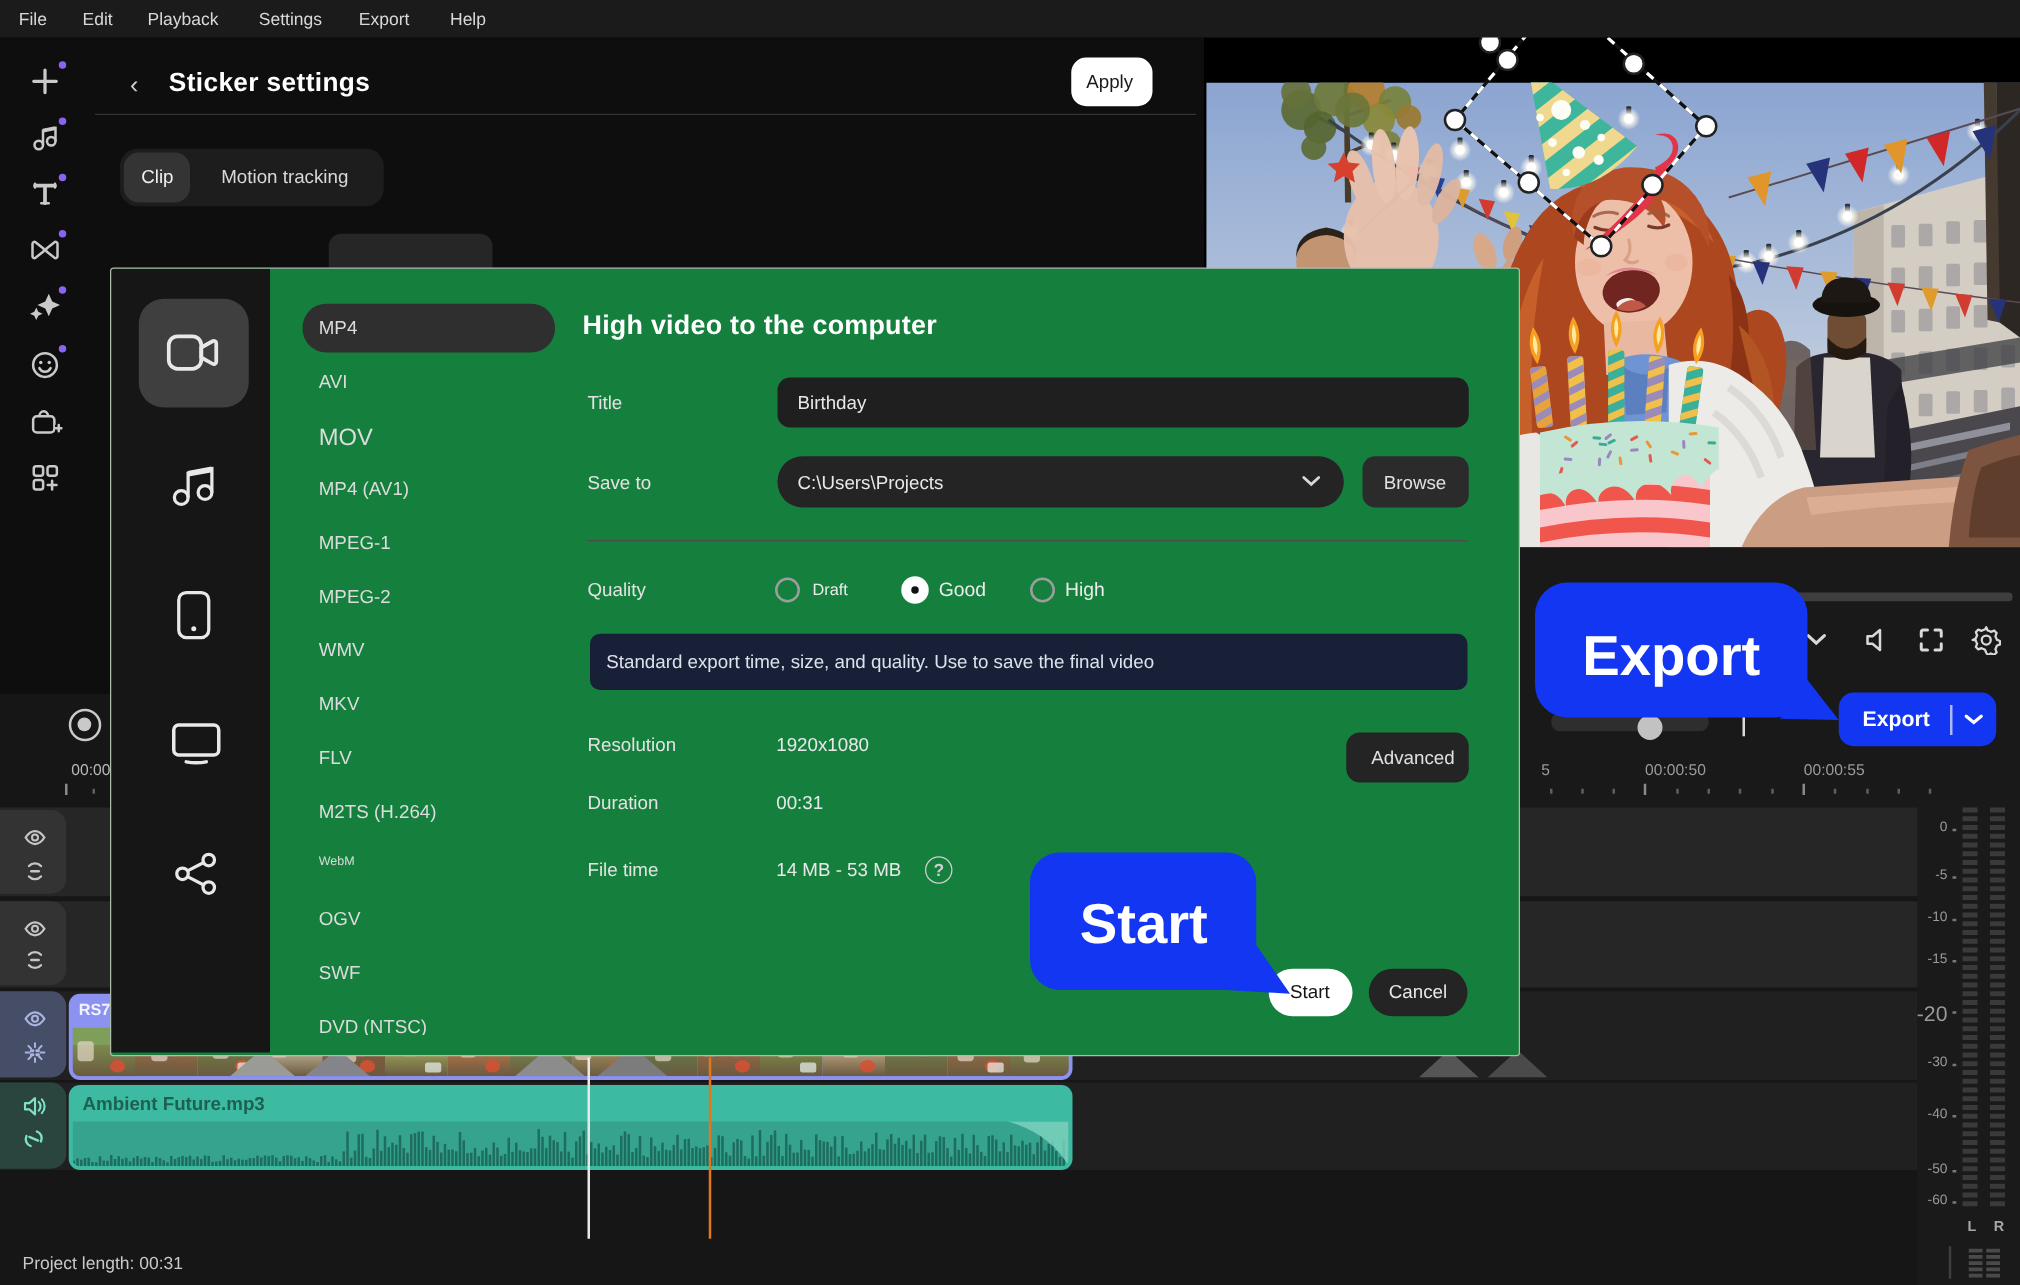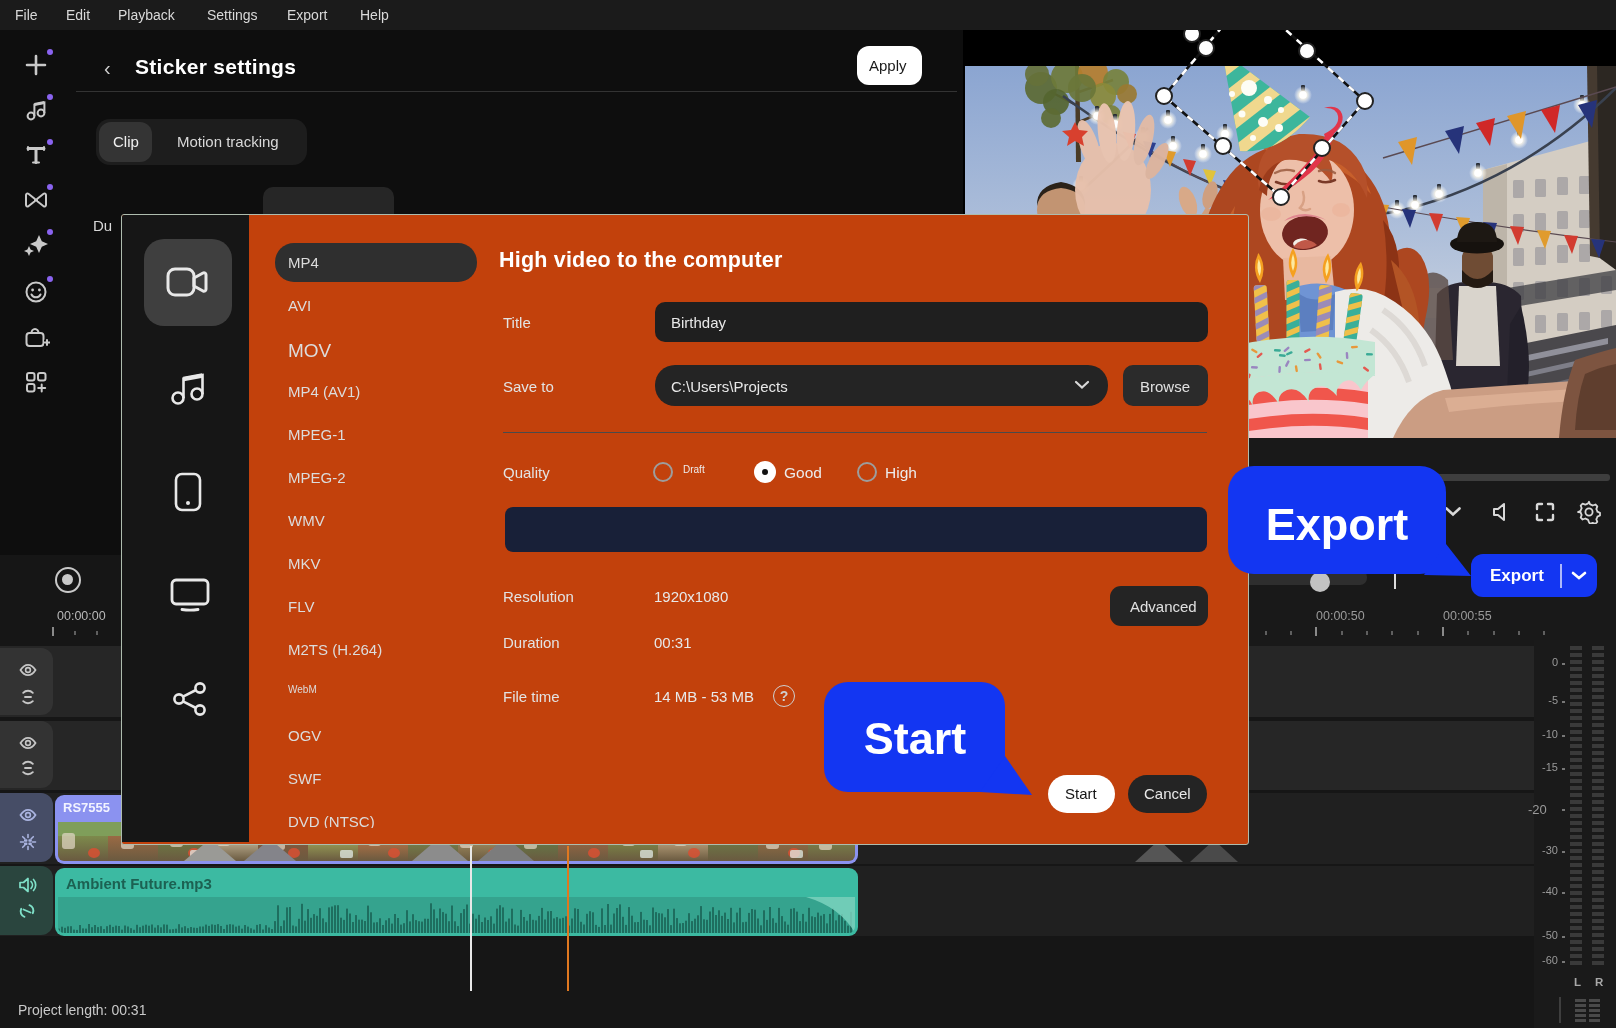--- a/index.html
+++ b/index.html
@@ -894,21 +894,21 @@
   <div class="abs" style="left:18px;top:1002px;color:#c9c9c9;font-size:14px;">Project length: 00:31</div>
 
   <div class="abs" style="left:1528px;top:656px;width:30px;text-align:right;color:#9a9a9a;font-size:11px;">0</div>
     <div class="abs" style="left:1562px;top:663px;width:3px;height:1.5px;background:#777;"></div>
     <div class="abs" style="left:1528px;top:694px;width:30px;text-align:right;color:#9a9a9a;font-size:11px;">-5</div>
     <div class="abs" style="left:1562px;top:701px;width:3px;height:1.5px;background:#777;"></div>
     <div class="abs" style="left:1528px;top:728px;width:30px;text-align:right;color:#9a9a9a;font-size:11px;">-10</div>
     <div class="abs" style="left:1562px;top:735px;width:3px;height:1.5px;background:#777;"></div>
     <div class="abs" style="left:1528px;top:761px;width:30px;text-align:right;color:#9a9a9a;font-size:11px;">-15</div>
     <div class="abs" style="left:1562px;top:768px;width:3px;height:1.5px;background:#777;"></div>
-    <div class="abs" style="left:1528px;top:802px;width:30px;text-align:left;color:#9a9a9a;font-size:13px;">-20</div>
+    <div class="abs" style="left:1528px;top:802px;width:30px;text-align:right;color:#9a9a9a;font-size:17px;">-20</div>
     <div class="abs" style="left:1562px;top:809px;width:3px;height:1.5px;background:#777;"></div>
     <div class="abs" style="left:1528px;top:844px;width:30px;text-align:right;color:#9a9a9a;font-size:11px;">-30</div>
     <div class="abs" style="left:1562px;top:851px;width:3px;height:1.5px;background:#777;"></div>
     <div class="abs" style="left:1528px;top:885px;width:30px;text-align:right;color:#9a9a9a;font-size:11px;">-40</div>
     <div class="abs" style="left:1562px;top:892px;width:3px;height:1.5px;background:#777;"></div>
     <div class="abs" style="left:1528px;top:929px;width:30px;text-align:right;color:#9a9a9a;font-size:11px;">-50</div>
     <div class="abs" style="left:1562px;top:936px;width:3px;height:1.5px;background:#777;"></div>
     <div class="abs" style="left:1528px;top:954px;width:30px;text-align:right;color:#9a9a9a;font-size:11px;">-60</div>
     <div class="abs" style="left:1562px;top:961px;width:3px;height:1.5px;background:#777;"></div>
     <div class="abs" style="left:1570px;top:646px;width:12px;height:3.5px;background:#3a3a3a;"></div>
@@ -1010,21 +1010,21 @@
     <div class="abs" style="left:1575px;top:1004px;width:11px;height:2.5px;background:#4a4a4a;"></div>
     <div class="abs" style="left:1589px;top:1004px;width:11px;height:2.5px;background:#4a4a4a;"></div>
     <div class="abs" style="left:1575px;top:1009px;width:11px;height:2.5px;background:#4a4a4a;"></div>
     <div class="abs" style="left:1589px;top:1009px;width:11px;height:2.5px;background:#4a4a4a;"></div>
     <div class="abs" style="left:1575px;top:1014px;width:11px;height:2.5px;background:#4a4a4a;"></div>
     <div class="abs" style="left:1589px;top:1014px;width:11px;height:2.5px;background:#4a4a4a;"></div>
     <div class="abs" style="left:1575px;top:1019px;width:11px;height:2.5px;background:#4a4a4a;"></div>
     <div class="abs" style="left:1589px;top:1019px;width:11px;height:2.5px;background:#4a4a4a;"></div>
     <div class="abs" style="left:1559px;top:997px;width:2px;height:26px;background:#3e3e3e;"></div>
 
-  <div id="dialog" class="abs" style="left:121px;top:214px;width:1128px;height:631px;background:#c2410c;
+  <div id="dialog" class="abs" style="left:88px;top:214px;width:1128px;height:631px;background:#15803d;
        border:1.5px solid #aebcae;border-radius:3px;box-sizing:border-box;overflow:hidden;">
     <div class="abs" style="left:0;top:0;width:127px;height:627px;background:#161616;"></div>
     <div class="abs" style="left:22px;top:24px;width:88px;height:87px;background:#3f3f3f;border-radius:20px;"></div>
     <svg class="abs" style="left:44px;top:50px;" width="44" height="34" viewBox="0 0 44 34">
         <rect x="2" y="4" width="26" height="26" rx="7" fill="none" stroke="#e8e8e8" stroke-width="3"></rect>
         <path d="M28 13 l9 -5 a2 2 0 0 1 3 1.7 v14.6 a2 2 0 0 1 -3 1.7 l-9 -5 z" fill="none" stroke="#e8e8e8" stroke-width="3" stroke-linejoin="round"></path>
       </svg>
       <svg class="abs" style="left:48px;top:156px;" width="38" height="36" viewBox="0 0 38 36">
         <circle cx="8" cy="27" r="5.5" fill="none" stroke="#e8e8e8" stroke-width="2.6"></circle>
         <circle cx="27" cy="23" r="5.5" fill="none" stroke="#e8e8e8" stroke-width="2.6"></circle>
@@ -1077,25 +1077,26 @@
     <div class="abs" style="left:1001px;top:150px;width:85px;height:41px;background:#2b2b2b;border-radius:10px;"></div>
     <div class="abs" style="left:1018px;top:163px;color:#e0e0e0;font-size:15px;">Browse</div>
 
     <div class="abs" style="left:381px;top:217px;width:704px;height:1px;background:#4a4a4a;"></div>
 
     <div class="abs" style="left:381px;top:249px;color:#e3e3e3;font-size:15px;">Quality</div>
     <div class="abs" style="left:531px;top:247px;width:20px;height:20px;border:2.5px solid #9d9d9d;border-radius:50%;box-sizing:border-box;"></div>
       <div class="abs" style="left:632px;top:246px;width:22px;height:22px;background:#fff;border-radius:50%;"></div>
       <div class="abs" style="left:640px;top:254px;width:6px;height:6px;background:#111;border-radius:50%;"></div>
       <div class="abs" style="left:735px;top:247px;width:20px;height:20px;border:2.5px solid #9d9d9d;border-radius:50%;box-sizing:border-box;"></div>
-    <div class="abs" style="left:561px;top:249px;color:#ececec;font-size:10px;">Draft</div>
+    <div class="abs" style="left:561px;top:249px;color:#ececec;font-size:13px;">Draft</div>
     <div class="abs" style="left:662px;top:249px;color:#ececec;font-size:15.5px;">Good</div>
     <div class="abs" style="left:763px;top:249px;color:#ececec;font-size:15.5px;">High</div>
 
     <div class="abs" style="left:383px;top:292px;width:702px;height:45px;background:#182038;border-radius:8px;"></div>
+    <div class="abs" style="left:396px;top:306px;color:#dde1ec;font-size:15px;">Standard export time, size, and quality. Use to save the final video</div>
 
     <div class="abs" style="left:381px;top:373px;color:#e3e3e3;font-size:15px;">Resolution</div>
     <div class="abs" style="left:532px;top:373px;color:#e8e8e8;font-size:15px;">1920x1080</div>
     <div class="abs" style="left:988px;top:371px;width:98px;height:40px;background:#242424;border-radius:11px;"></div>
     <div class="abs" style="left:1008px;top:383px;color:#e0e0e0;font-size:15px;">Advanced</div>
 
     <div class="abs" style="left:381px;top:419px;color:#e3e3e3;font-size:15px;">Duration</div>
     <div class="abs" style="left:532px;top:419px;color:#e8e8e8;font-size:15px;">00:31</div>
 
     <div class="abs" style="left:381px;top:473px;color:#e3e3e3;font-size:15px;">File time</div>

